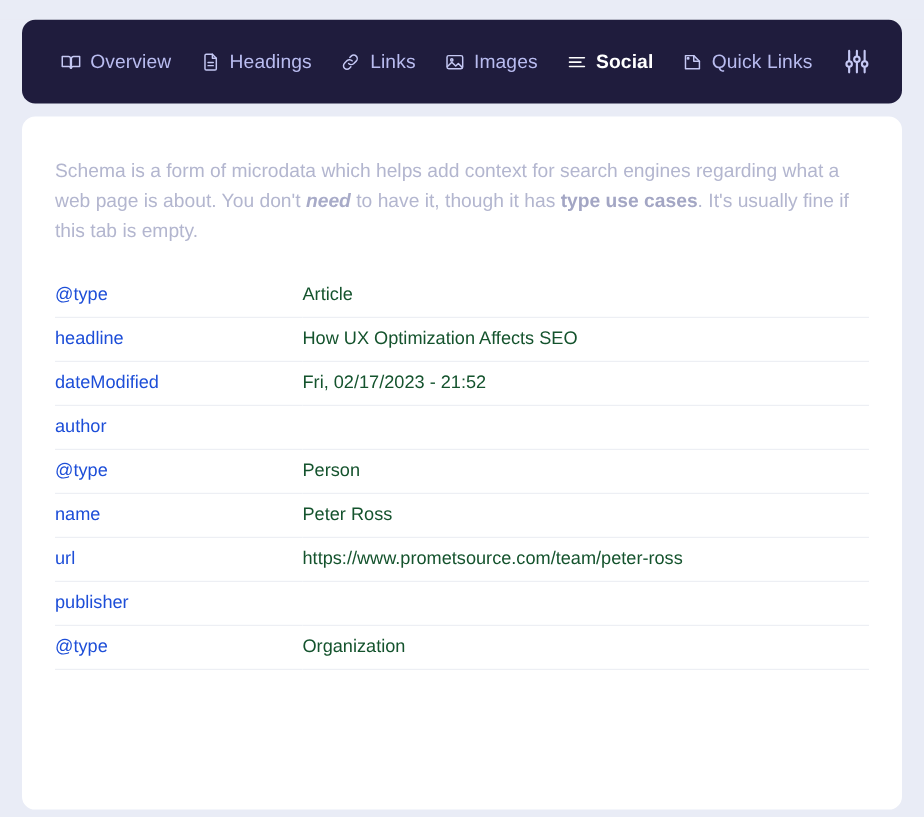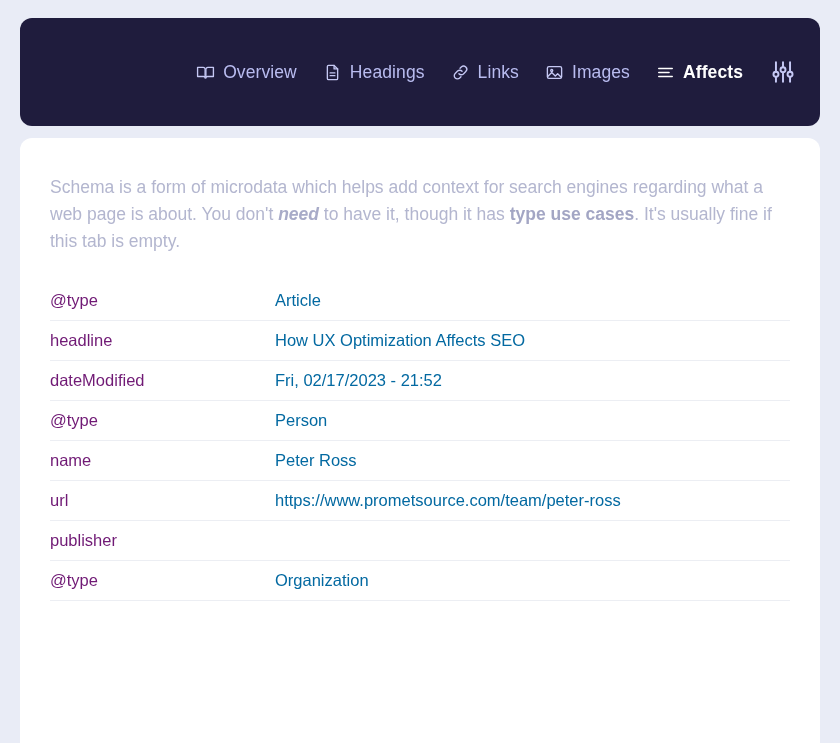--- a/index.html
+++ b/index.html
@@ -16,26 +16,26 @@
     width: 840px;
     height: 743px;
     position: relative;
     background: #e9ecf6;
     padding: 0 20px;
   }
 
   
   .navbar {
     margin-top: 18px;
-    height: 108px;
+    height: 76px;
     background: #1f1c3d;
     border-radius: 12px;
     display: flex;
     align-items: center;
-    justify-content: flex-end;
+    justify-content: flex-start;
     gap: 0px;
     padding: 0 22px;
   }
 
   .nav-item {
     display: flex;
     align-items: center;
     gap: 8px;
     padding: 6px 13px;
     cursor: pointer;
@@ -109,26 +109,26 @@
 
   .schema-table td {
     padding: 7px 4px 7px 0;
     vertical-align: top;
     font-size: 16.5px;
     line-height: 25px;
   }
 
   td.key {
     width: 225px;
-    color: #701a75;
+    color: #1d4ed8;
     white-space: nowrap;
   }
 
   td.val {
-    color: #0369a1;
+    color: #14532d;
     word-break: break-word;
   }
 
   .indent-1 { padding-left: 26px; }
 </style>
 </head>
 <body>
 
 <div class="page">
 
@@ -172,21 +172,31 @@
         <span class="nav-label">Images</span>
       </div>
       <div class="nav-item active">
         <span class="nav-icon">
           <svg width="19" height="19" viewBox="0 0 24 24" fill="none" stroke-width="1.9" stroke-linecap="round">
             <path d="M3.5 7h17"></path>
             <path d="M3.5 12h13"></path>
             <path d="M3.5 17h17"></path>
           </svg>
         </span>
-        <span class="nav-label">Affects</span>
+        <span class="nav-label">Social</span>
+      </div>
+      <div class="nav-item">
+        <span class="nav-icon">
+          <svg width="19" height="19" viewBox="0 0 24 24" fill="none" stroke-width="1.7" stroke-linecap="round" stroke-linejoin="round">
+            <path d="M4 4.5h9.5L20 11v8.5H4z"></path>
+            <path d="M13.5 4.5v6.5H20"></path>
+            <circle cx="7" cy="7.5" r="0.9"></circle>
+          </svg>
+        </span>
+        <span class="nav-label">Quick Links</span>
       </div>
       <div class="nav-settings">
         <svg width="26" height="26" viewBox="0 0 24 24" fill="none" stroke-width="1.8" stroke-linecap="round">
           <path d="M5.5 3v8.5M5.5 16.5V21"></path>
           <path d="M12 3v4.5M12 12.5V21"></path>
           <path d="M18.5 3v8.5M18.5 16.5V21"></path>
           <circle cx="5.5" cy="14" r="2.3"></circle>
           <circle cx="12" cy="10" r="2.3"></circle>
           <circle cx="18.5" cy="14" r="2.3"></circle>
         </svg>
@@ -207,20 +217,24 @@
           </tr>
           <tr>
             <td class="key">headline</td>
             <td class="val">How UX Optimization Affects SEO</td>
           </tr>
           <tr>
             <td class="key">dateModified</td>
             <td class="val">Fri, 02/17/2023 - 21:52</td>
           </tr>
           <tr>
+            <td class="key">author</td>
+            <td class="val"></td>
+          </tr>
+          <tr>
             <td class="key indent-1">@type</td>
             <td class="val">Person</td>
           </tr>
           <tr>
             <td class="key indent-1">name</td>
             <td class="val">Peter Ross</td>
           </tr>
           <tr>
             <td class="key indent-1">url</td>
             <td class="val">https://www.prometsource.com/team/peter-ross</td>

